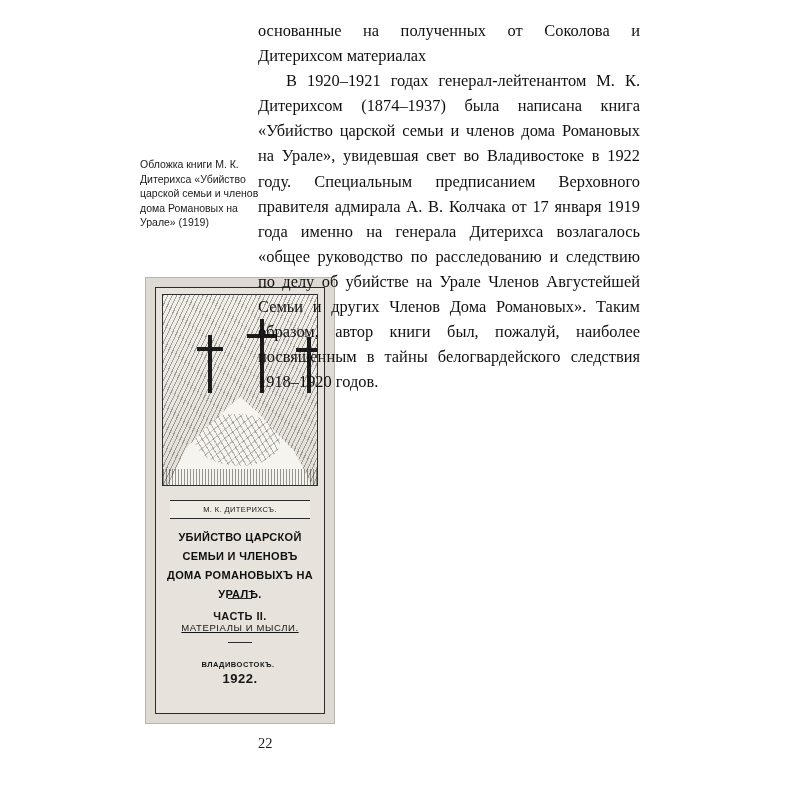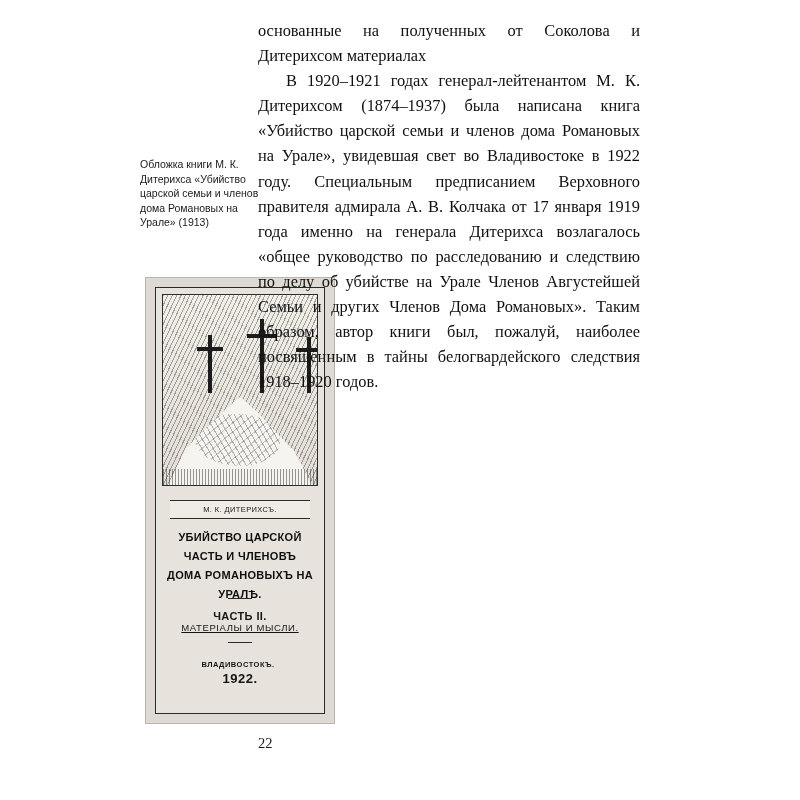--- a/index.html
+++ b/index.html
@@ -242,21 +242,21 @@
     color: #1a1a1a;
   }
 </style>
 </head>
 <body>
 
 <div class="page">
 
   <div class="left-col">
 
-    <div class="caption">Обложка книги М. К. Дитерихса «Убийство царской семьи и членов дома Романовых на Урале» (1913)</div>
+    <div class="caption">Обложка книги М. К. Дитерихса «Убийство царской семьи и членов дома Романовых на Урале» (1919)</div>
 
     <div class="book-figure">
       <div class="cover-inner">
 
         <div class="illus">
           <div class="sky"></div>
           <div class="mountain"></div>
           <div class="ground"></div>
           <div class="cross cross-left">
               <i class="v"></i>
@@ -267,21 +267,21 @@
               <i class="h"></i>
             </div>
           <div class="cross cross-right">
               <i class="v"></i>
               <i class="h"></i>
             </div>
         </div>
 
         <div class="cover-author">М. К. ДИТЕРИХСЪ.</div>
 
-        <div class="cover-title">УБИЙСТВО ЦАРСКОЙ ЧАСТЬ И ЧЛЕНОВЪ ДОМА РОМАНОВЫХЪ НА УРАЛѢ.</div>
+        <div class="cover-title">УБИЙСТВО ЦАРСКОЙ СЕМЬИ И ЧЛЕНОВЪ ДОМА РОМАНОВЫХЪ НА УРАЛѢ.</div>
 
         <div class="rule-short rule-1"></div>
 
         <div class="cover-part">ЧАСТЬ II.</div>
 
         <div class="cover-subtitle">МАТЕРІАЛЫ И МЫСЛИ.</div>
 
         <div class="rule-short rule-2"></div>
 
         <div class="cover-place">ВЛАДИВОСТОКЪ.</div>

